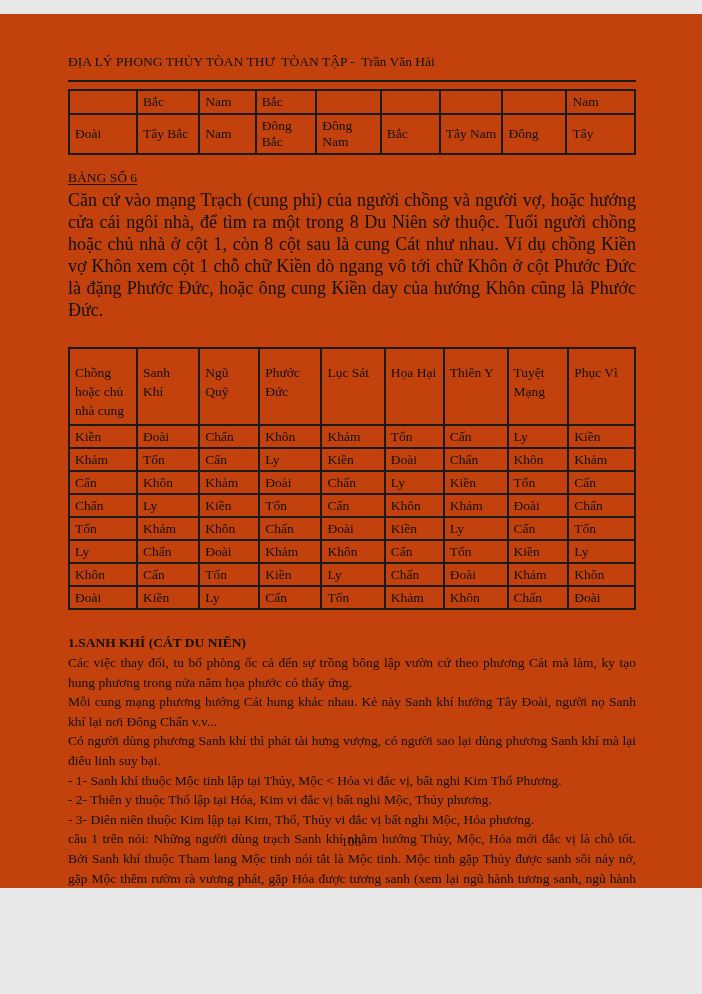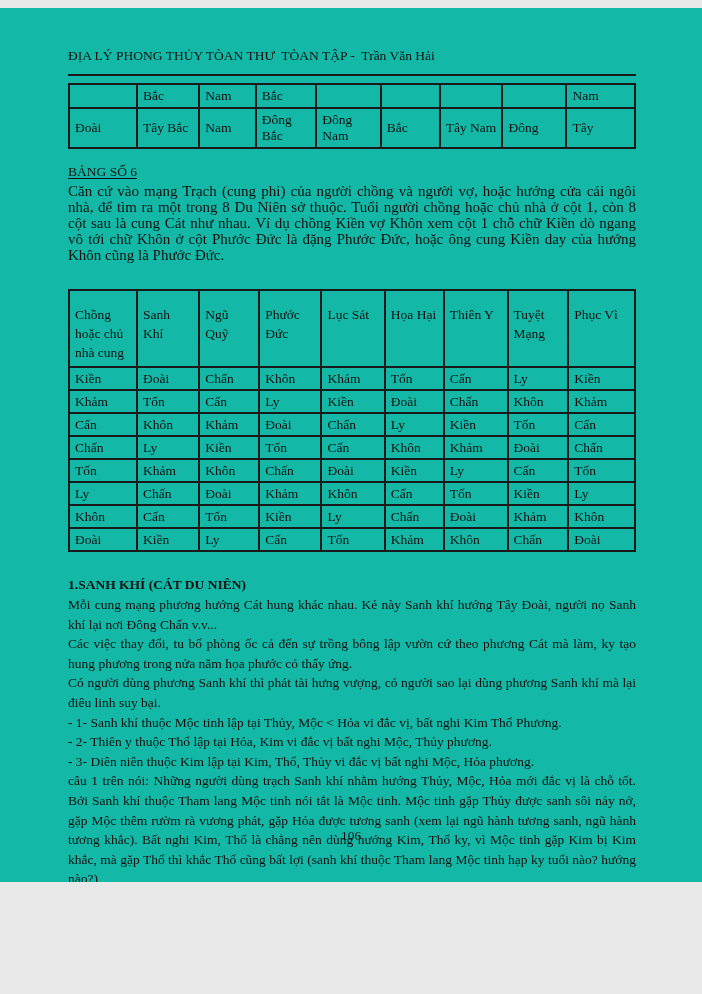--- a/index.html
+++ b/index.html
@@ -1,20 +1,20 @@
 <!DOCTYPE html>
 <html><head>
 <meta charset="utf-8">
 <style>
   html,body{margin:0;padding:0;background:#e8e8e8;}
   .page{
     position:relative;
     width:702px;height:874px;
-    background:#14b8a6;
-    margin:8px auto;
+    background:#c2410c;
+    margin:14px auto;
     font-family:"Liberation Serif","DejaVu Serif",serif;
     color:#111;
     overflow:hidden;
   }
   .content{position:absolute;left:68px;top:40px;width:568px;}
   .doc-header{
     font-size:13.5px;
     white-space:pre-wrap;
     padding-bottom:10px;
     border-bottom:2px solid #1a1a1a;
@@ -30,21 +30,21 @@
   }
   .table1{margin-top:7px;}
   .table1 tr:first-child td{height:20px;}
   .table1 tr:last-child td{height:36px;}
   .section1-heading{
     margin-top:15px;
     font-size:13.5px;
     text-decoration:underline;
     text-underline-offset:2px;
   }
-  .body-text{font-size:15px;line-height:16px;text-align:justify;}
+  .body-text{font-size:18px;line-height:22px;text-align:justify;}
   .section1-body{margin-top:3px;}
   .table2{margin-top:26px;}
   .table2 thead th{vertical-align:top;height:60px;line-height:19px;padding-top:14px;}
   .table2 tbody td{height:19px;line-height:17px;}
   .section2-heading{
     margin-top:37px;
     font-size:15.5px;
     font-weight:bold;
     letter-spacing:0.2px;
   }
@@ -226,22 +226,22 @@
             <td>Chấn</td>
             <td>Đoài</td>
           </tr>
         </tbody>
     </table>
 
 
     <div class="section2-subheading">1.SANH KHÍ (CÁT DU NIÊN)</div>
 
     <div class="paragraphs">
+        <p>Các việc thay đổi, tu bổ phòng ốc cả đến sự trồng bông lập vườn cứ theo phương Cát mà làm, ky tạo hung phương trong nửa năm họa phước có thấy ứng.</p>
         <p>Mỗi cung mạng phương hướng Cát hung khác nhau. Kẻ này Sanh khí hướng Tây Đoài, người nọ Sanh khí lại nơi Đông Chấn v.v...</p>
-        <p>Các việc thay đổi, tu bổ phòng ốc cả đến sự trồng bông lập vườn cứ theo phương Cát mà làm, ky tạo hung phương trong nửa năm họa phước có thấy ứng.</p>
         <p>Có người dùng phương Sanh khí thì phát tài hưng vượng, có người sao lại dùng phương Sanh khí mà lại điêu linh suy bại.</p>
         <p>- 1- Sanh khí thuộc Mộc tinh lập tại Thủy, Mộc &lt; Hỏa vi đắc vị, bất nghi Kim Thổ Phương.</p>
         <p>- 2- Thiên y thuộc Thổ lập tại Hỏa, Kim vi đắc vị bất nghi Mộc, Thủy phương.</p>
         <p>- 3- Diên niên thuộc Kim lập tại Kim, Thổ, Thủy vi đắc vị bất nghi Mộc, Hỏa phương.</p>
         <p>câu 1 trên nói: Những người dùng trạch Sanh khí nhằm hướng Thủy, Mộc, Hỏa mới đắc vị là chỗ tốt. Bởi Sanh khí thuộc Tham lang Mộc tinh nói tắt là Mộc tinh. Mộc tinh gặp Thủy được sanh sôi nảy nở, gặp Mộc thêm rườm rà vương phát, gặp Hỏa được tương sanh (xem lại ngũ hành tương sanh, ngũ hành tương khắc). Bất nghi Kim, Thổ là chẳng nên dùng hướng Kim, Thổ ky, vì Mộc tinh gặp Kim bị Kim khắc, mà gặp Thổ thì khắc Thổ cũng bất lợi (sanh khí thuộc Tham lang Mộc tinh hạp ky tuổi nào? hướng nào?)</p>
       </div>
 
   </div>
 
   <div class="page-footer">106</div>

